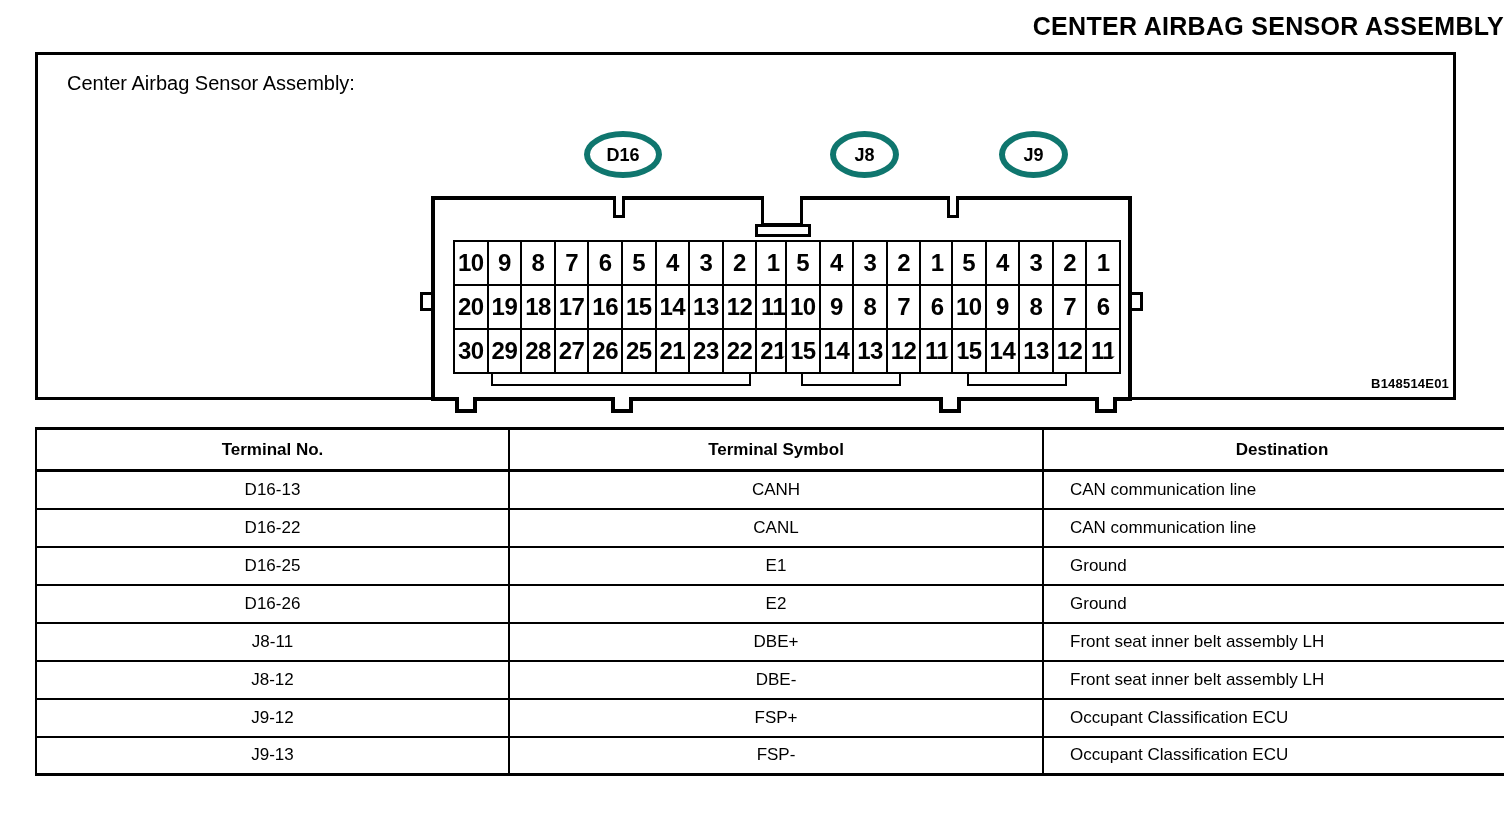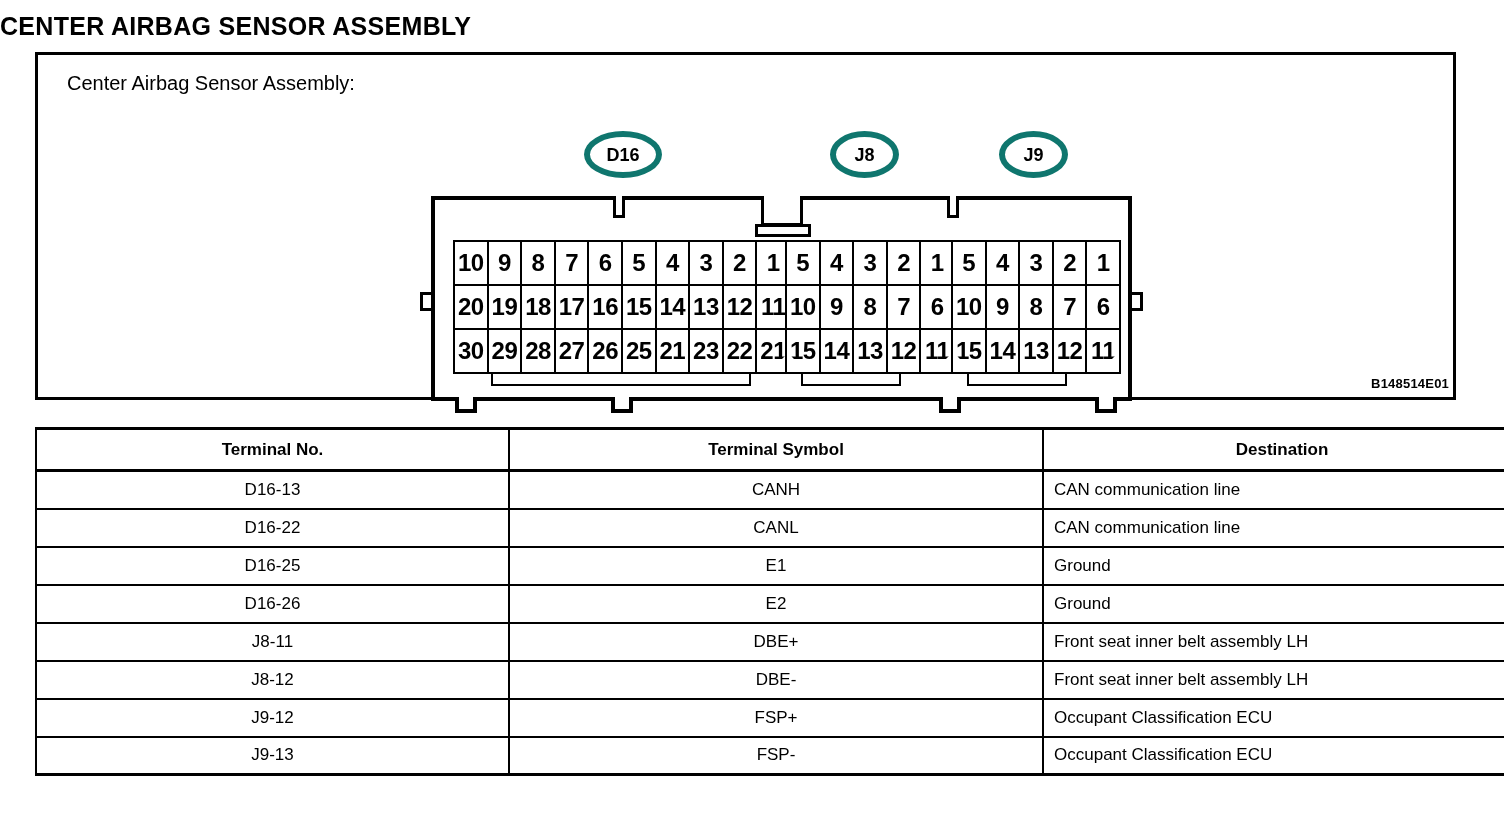--- a/index.html
+++ b/index.html
@@ -15,21 +15,21 @@
     color: #000000;
     overflow: hidden;
   }
 
   
   .page-title {
     position: absolute;
     left: 0;
     top: 12px;
     width: 1504px;
-    text-align: left;
+    text-align: right;
     font-size: 25px;
     font-weight: bold;
     letter-spacing: 0.3px;
   }
 
   
   .diagram-panel {
     position: absolute;
     left: 35px;
     top: 52px;
@@ -231,21 +231,21 @@
     top: 427px;
     width: 1421px;
     border-collapse: collapse;
     table-layout: fixed;
   }
   .terminal-table th,
   .terminal-table td {
     border: 2px solid #000;
     height: 38px;
     font-size: 17px;
-    padding: 0 10px;
+    padding: 0 26px;
     box-sizing: border-box;
   }
   .terminal-table th {
     font-weight: bold;
     text-align: center;
     height: 42px;
     border-bottom-width: 3px;
   }
   .terminal-table thead tr { border-top: 3px solid #000; }
   .col-no  { width: 473px; text-align: center; }

